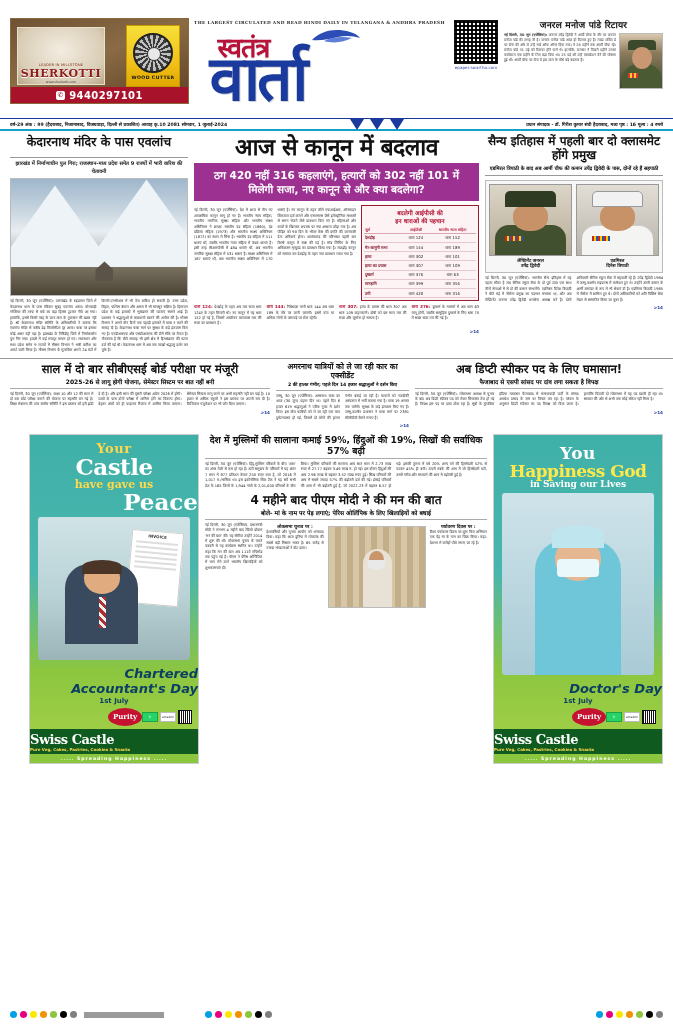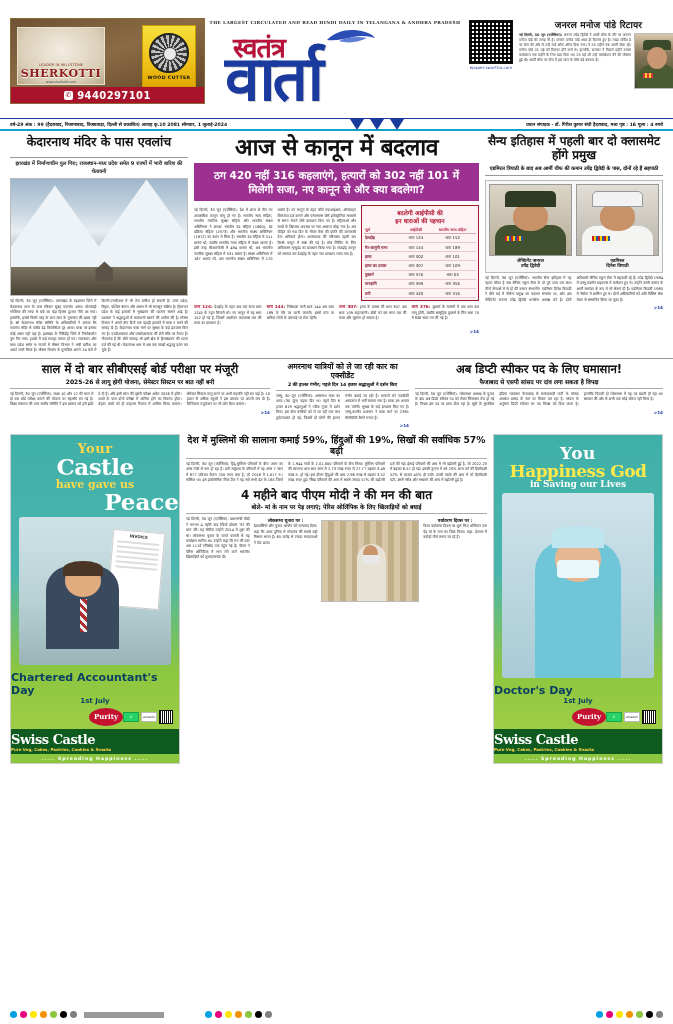--- a/index.html
+++ b/index.html
@@ -18,21 +18,21 @@
 
   
   .masthead {
     position: relative;
     height: 118px;
     display: flex;
     align-items: stretch;
     padding: 18px 10px 0 10px;
   }
   .ad-sherkotti {
-    width: 195px; height: 86px;
+    width: 179px; height: 86px;
     border: 1px solid #8a6a3a;
     background: linear-gradient(160deg,#6f5234 0%,#8a6b44 45%,#5d4026 100%);
     position: relative; overflow: hidden;
     flex: 0 0 auto;
   }
   .sherkotti-left {
     position: absolute; left: 6px; top: 8px; width: 88px; height: 58px;
     background: radial-gradient(ellipse at 50% 40%, #f3ece0 0%, #d9cdb6 70%, #b9a888 100%);
     border: 1px solid #e9e0cc;
     display:flex; flex-direction:column; align-items:center; justify-content:flex-end;
@@ -282,21 +282,21 @@
     font-size:6px; font-weight:bold; text-align:center; line-height:1.35; margin-top:1px;
     border-bottom:1px solid #aaa; padding-bottom:2px;
   }
   .mid-sub.small{ font-size:4.6px; }
   .more-link{
     font-size:4.2px; font-weight:bold; color:#1b3a9e; text-align:right; display:block; margin-top:2px;
   }
 
   
   .lower{
-    display:grid; grid-template-columns:170px 1fr 170px; gap:6px; padding:6px 10px 0 10px;
+    display:grid; grid-template-columns:170px 1fr 170px; gap:6px; padding:6px 10px 0 10px;margin-left:19px;
   }
   .ad-vert{
     width:100%; height:330px; border:1px solid #ccc; position:relative; overflow:hidden;
     display:flex; flex-direction:column;
   }
   .ad-ca{ background:linear-gradient(180deg,#3fb0a8 0%,#49b6ad 42%,#8cc63f 72%,#a8d24a 100%); }
   .ad-doc{ background:linear-gradient(180deg,#3fb0a8 0%,#49b6ad 42%,#8cc63f 72%,#a8d24a 100%); }
   .ad-h1{ font-family:"DejaVu Serif", serif; font-weight:bold; color:#fff; text-align:center; }
   .ad-line1{ font-size:13px; color:#ffd94a; margin-top:6px; letter-spacing:.5px;}
   .ad-line2{ font-size:23px; color:#fff; line-height:.95; letter-spacing:-.5px;}
@@ -339,22 +339,23 @@
   }
   .doc-cap{
     position:absolute; left:33%; bottom:70%; width:34%; height:12%;
     background:#bfe6ef; border-radius:40% 40% 0 0;
   }
   .doc-mask{
     position:absolute; left:36%; bottom:54%; width:28%; height:10%;
     background:#eaf7fb; border-radius:4px;
   }
   .ad-foot1{
-    text-align:left; font-weight:bold; color:#0b3f63; font-size:11px; line-height:1.2;
+    text-align:right; font-weight:bold; color:#0b3f63; font-size:13px; line-height:1.2;
     margin-top:2px;
+    font-style:italic;
   }
   .ad-foot2{ text-align:center; font-weight:bold; color:#0b3f63; font-size:7px; }
   .ad-logos{
     display:flex; align-items:center; justify-content:flex-end; margin:3px 6px;
   }
   .logo-purity{
     width:34px;height:18px;border-radius:50%;background:#c41230;color:#fff;
     font-size:7px; font-weight:bold; display:flex;align-items:center;justify-content:center;
     font-family:"DejaVu Serif",serif;
   }

